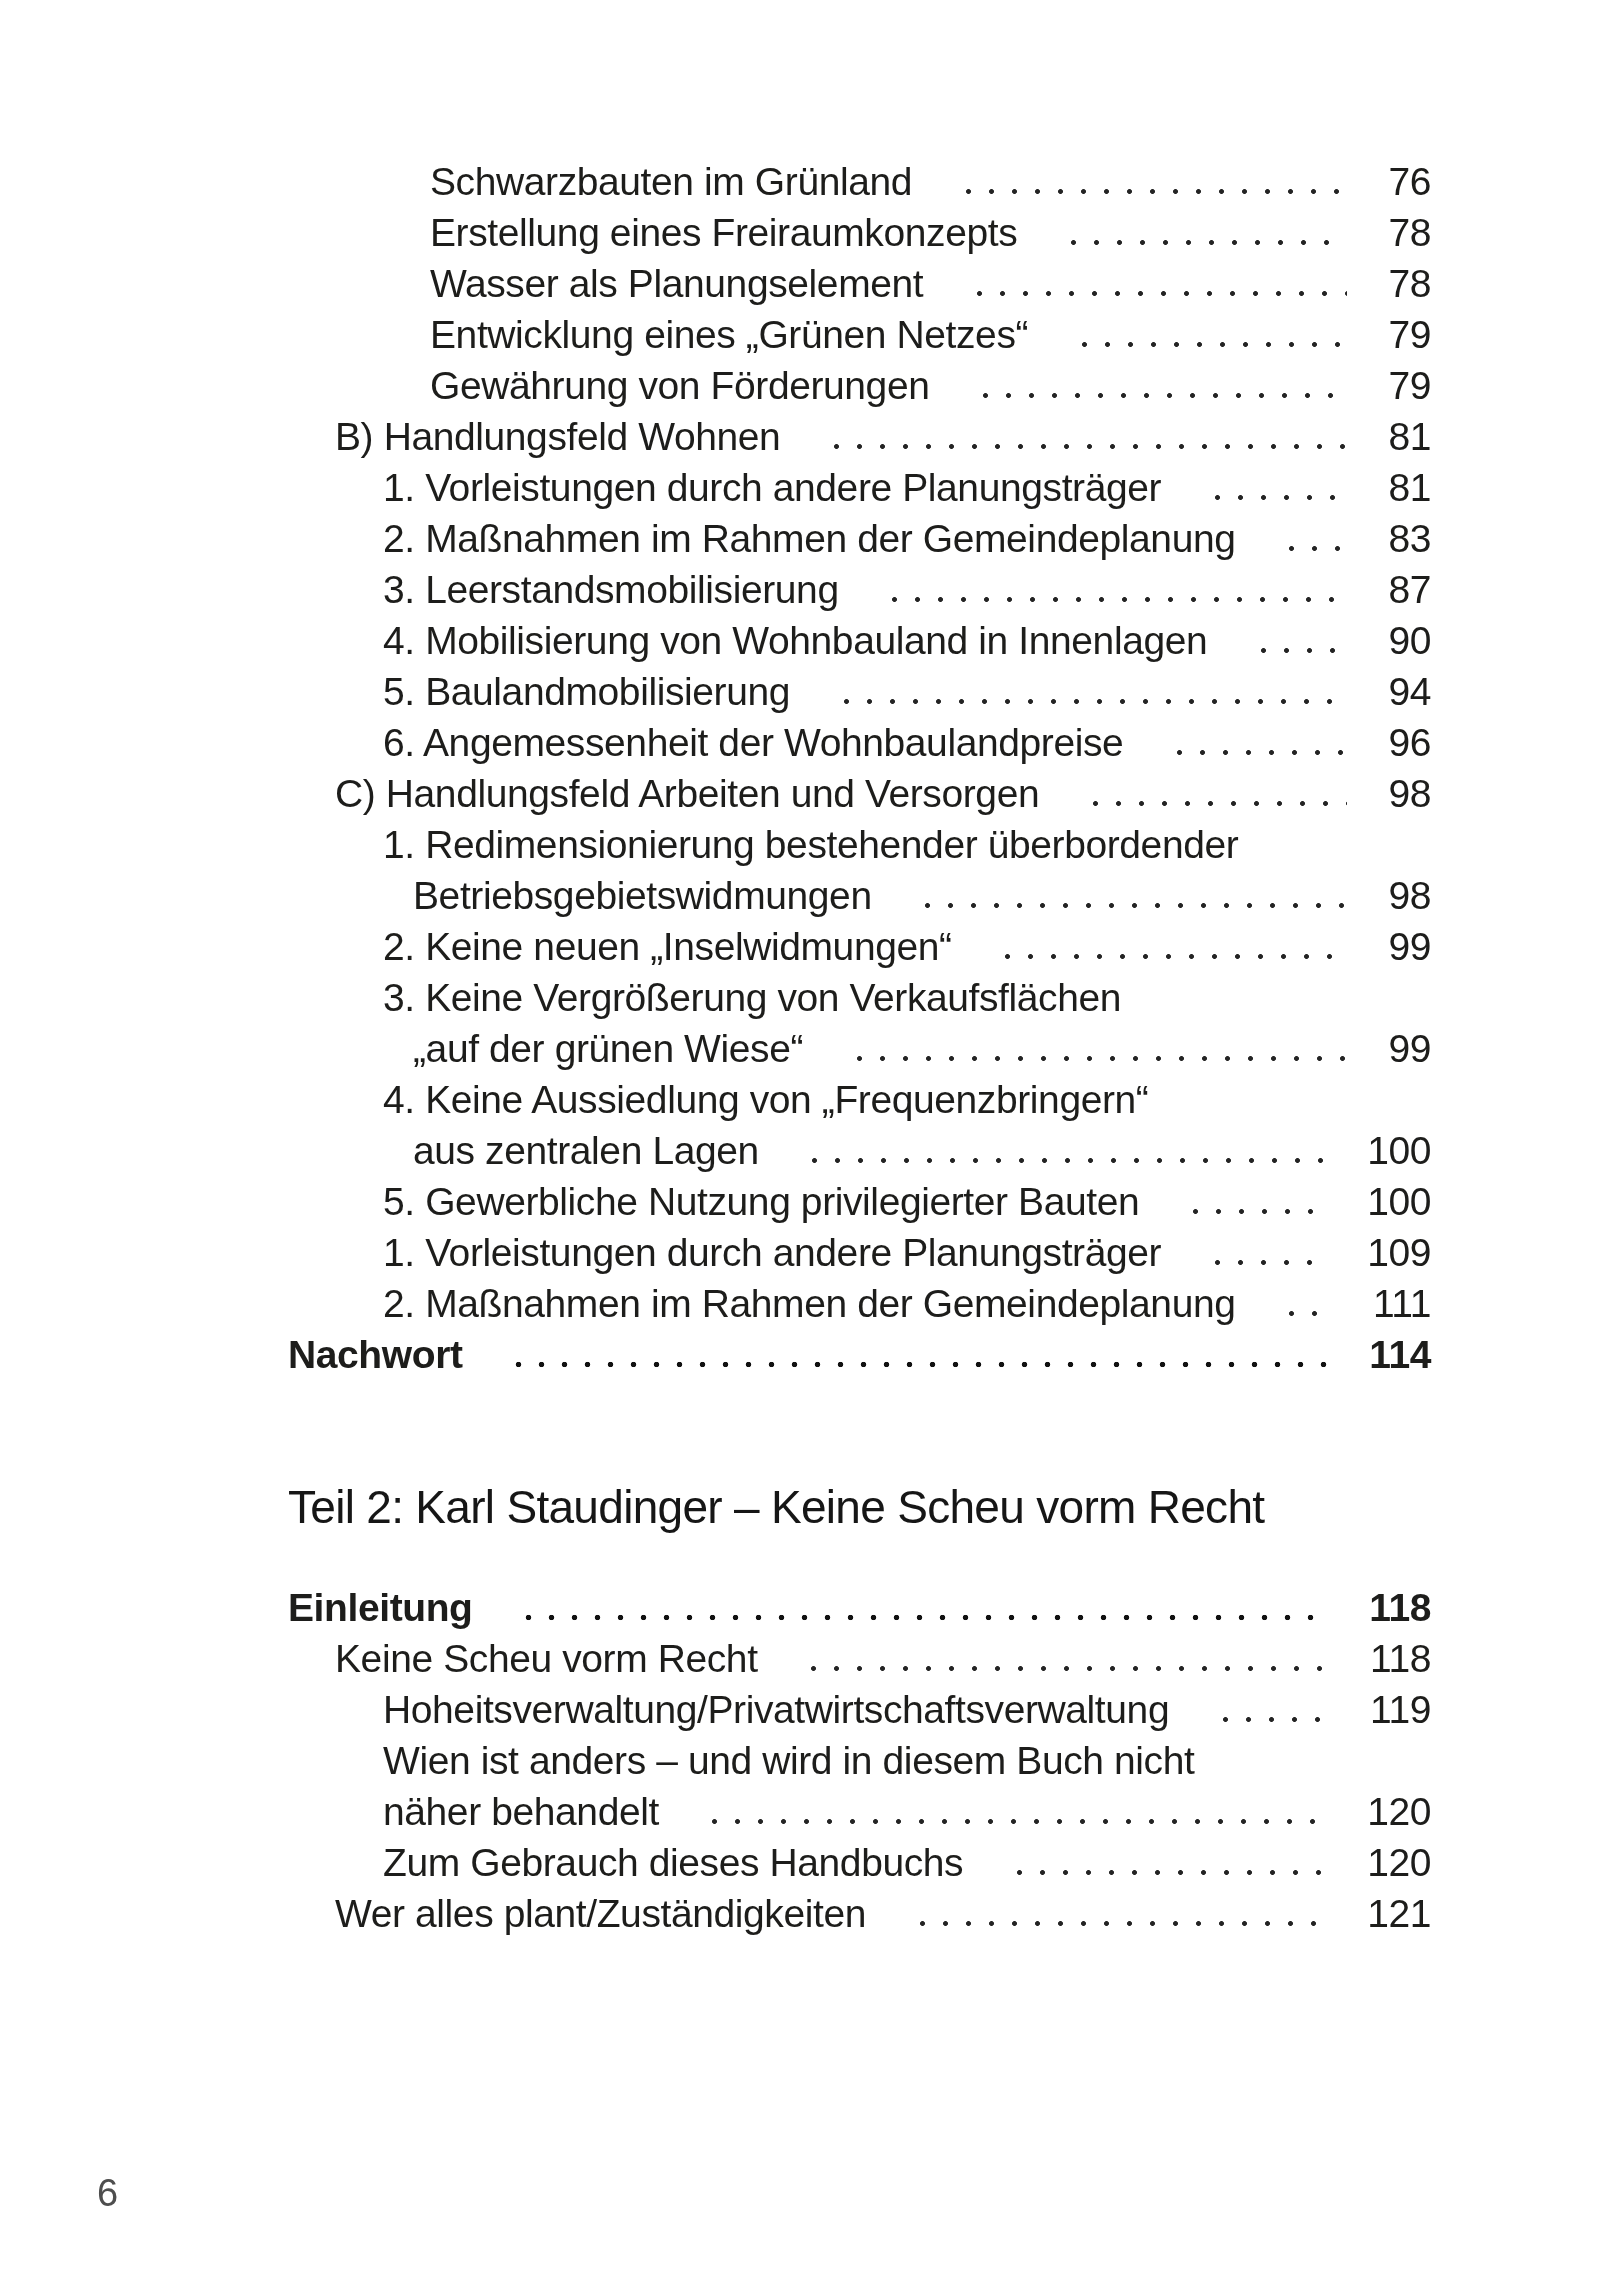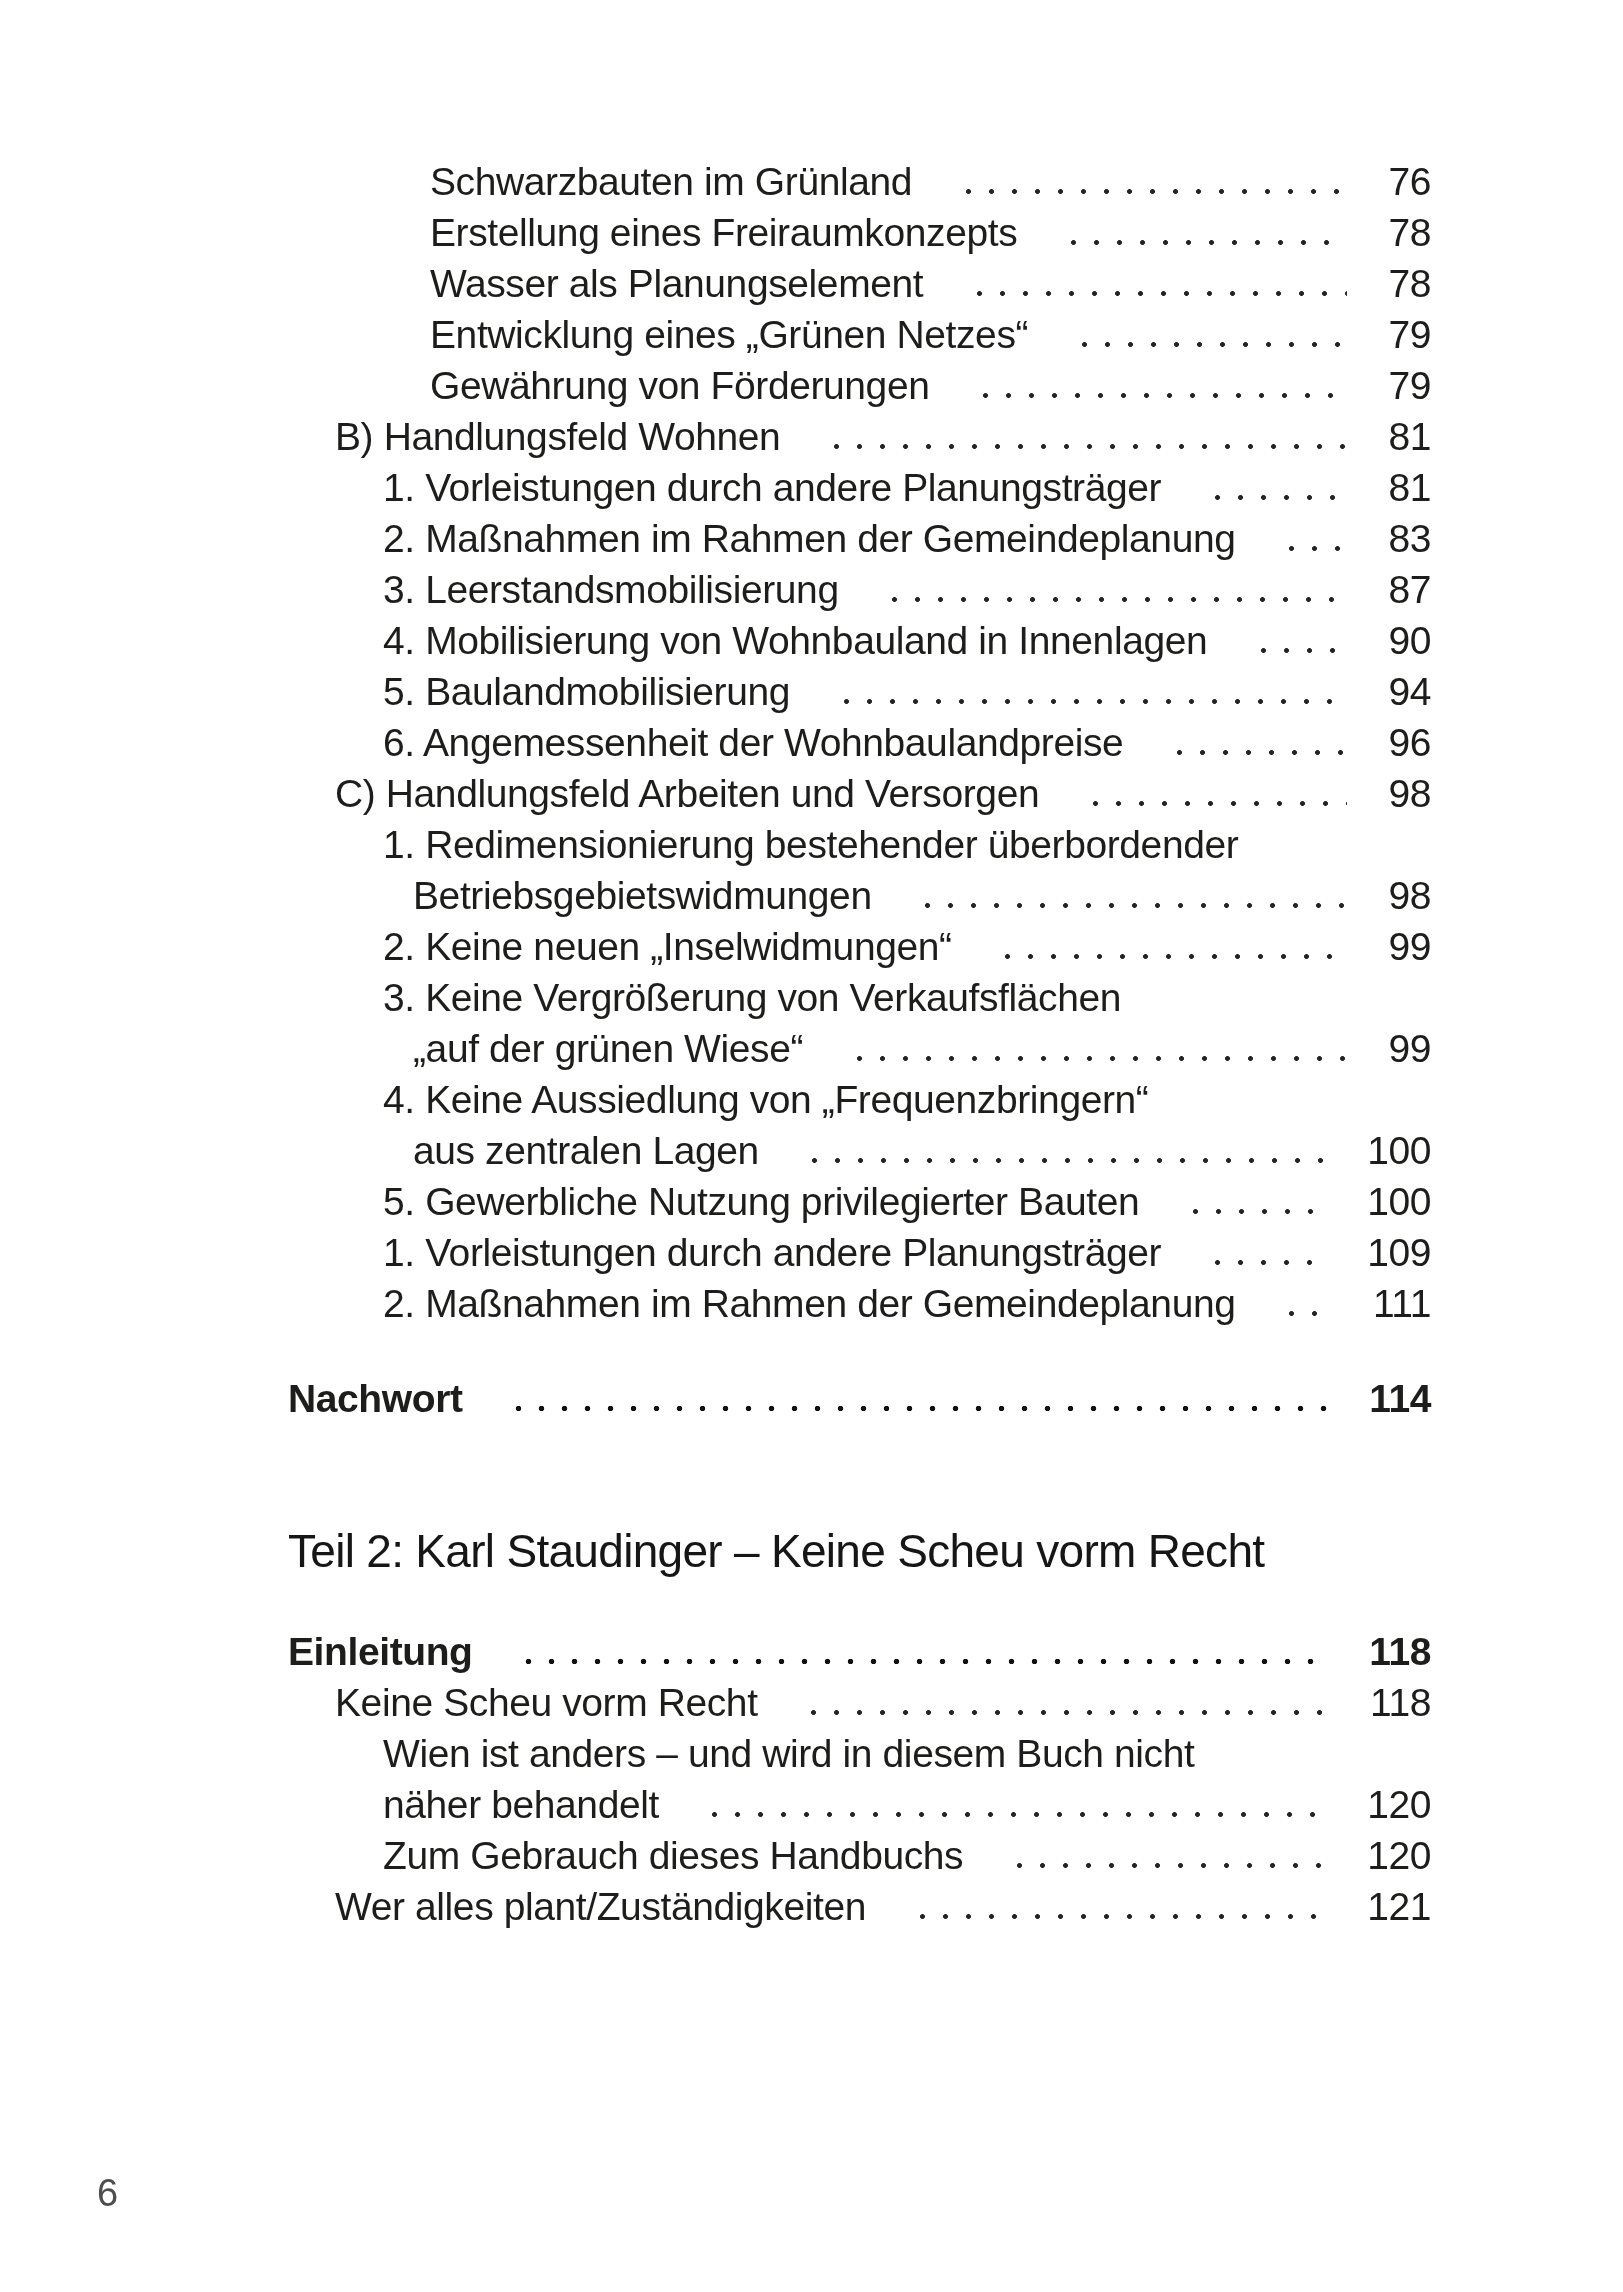--- a/index.html
+++ b/index.html
@@ -24,21 +24,21 @@
   }
   .leader.hidden{visibility:hidden;}
   .pagenum{flex:0 0 auto;text-align:right;}
   .lvl0{padding-left:0;}
   .lvl1{padding-left:47px;}
   .lvl2{padding-left:95px;}
   .lvl3{padding-left:142px;}
   .hang2{padding-left:125px;}
   .bold .label,.bold .pagenum{font-weight:700;}
   .bold .leader{background-image:radial-gradient(circle at 50% 50%, #111111 2.4px, transparent 3.1px);}
-  .nachwort-row{margin-top:44px;}
+  .nachwort-row{}
   .part2-heading{
     margin:99px 0 47px 0;
     font-size:46px;line-height:56px;font-weight:400;
     letter-spacing:-0.7px;white-space:nowrap;color:#161616;
   }
   .folio{
     position:absolute;left:97px;top:2174px;
     font-size:38px;line-height:1;color:#4e4e4e;letter-spacing:0;
   }
 </style>
@@ -176,20 +176,25 @@
     <span class="label">Einleitung</span>
     <span class="leader"></span>
     <span class="pagenum">118</span>
   </div>
       <div class="row lvl1">
     <span class="label">Keine Scheu vorm Recht</span>
     <span class="leader"></span>
     <span class="pagenum">118</span>
   </div>
       <div class="row lvl2">
+    <span class="label">Hoheitsverwaltung/Privatwirtschaftsverwaltung</span>
+    <span class="leader"></span>
+    <span class="pagenum">119</span>
+  </div>
+      <div class="row lvl2">
     <span class="label">Wien ist anders – und wird in diesem Buch nicht</span>
     <span class="leader hidden"></span>
     <span class="pagenum"></span>
   </div>
       <div class="row lvl2">
     <span class="label">näher behandelt</span>
     <span class="leader"></span>
     <span class="pagenum">120</span>
   </div>
       <div class="row lvl2">

